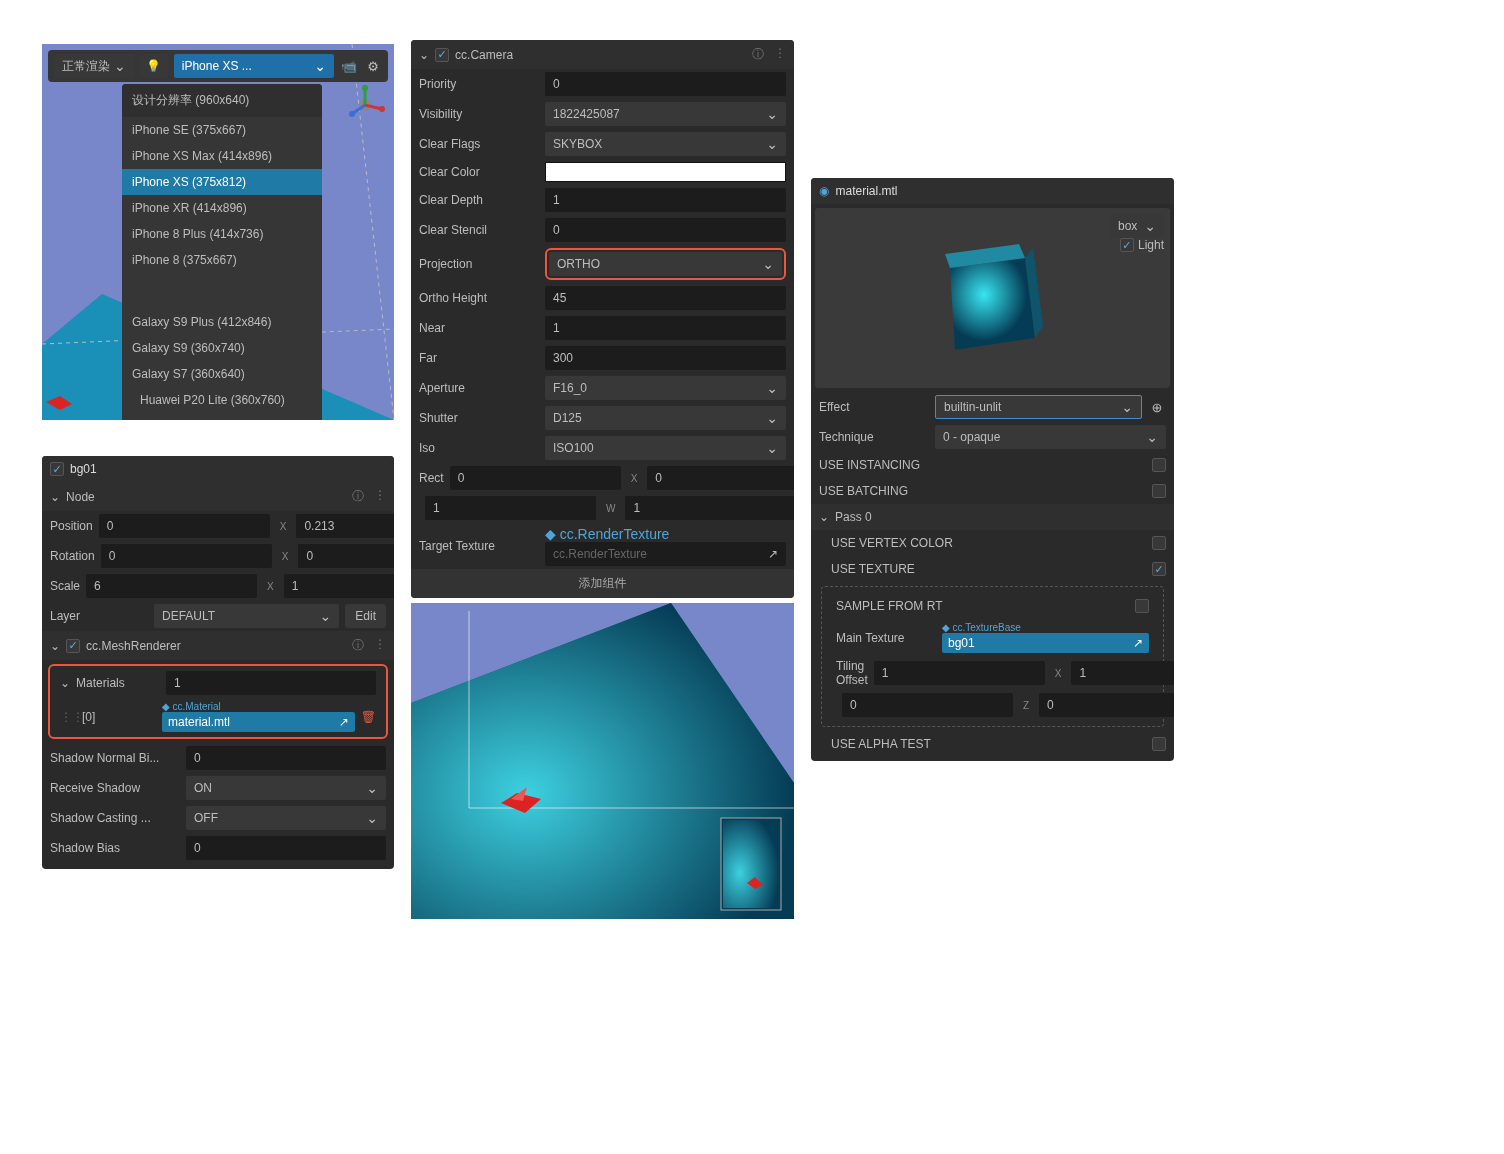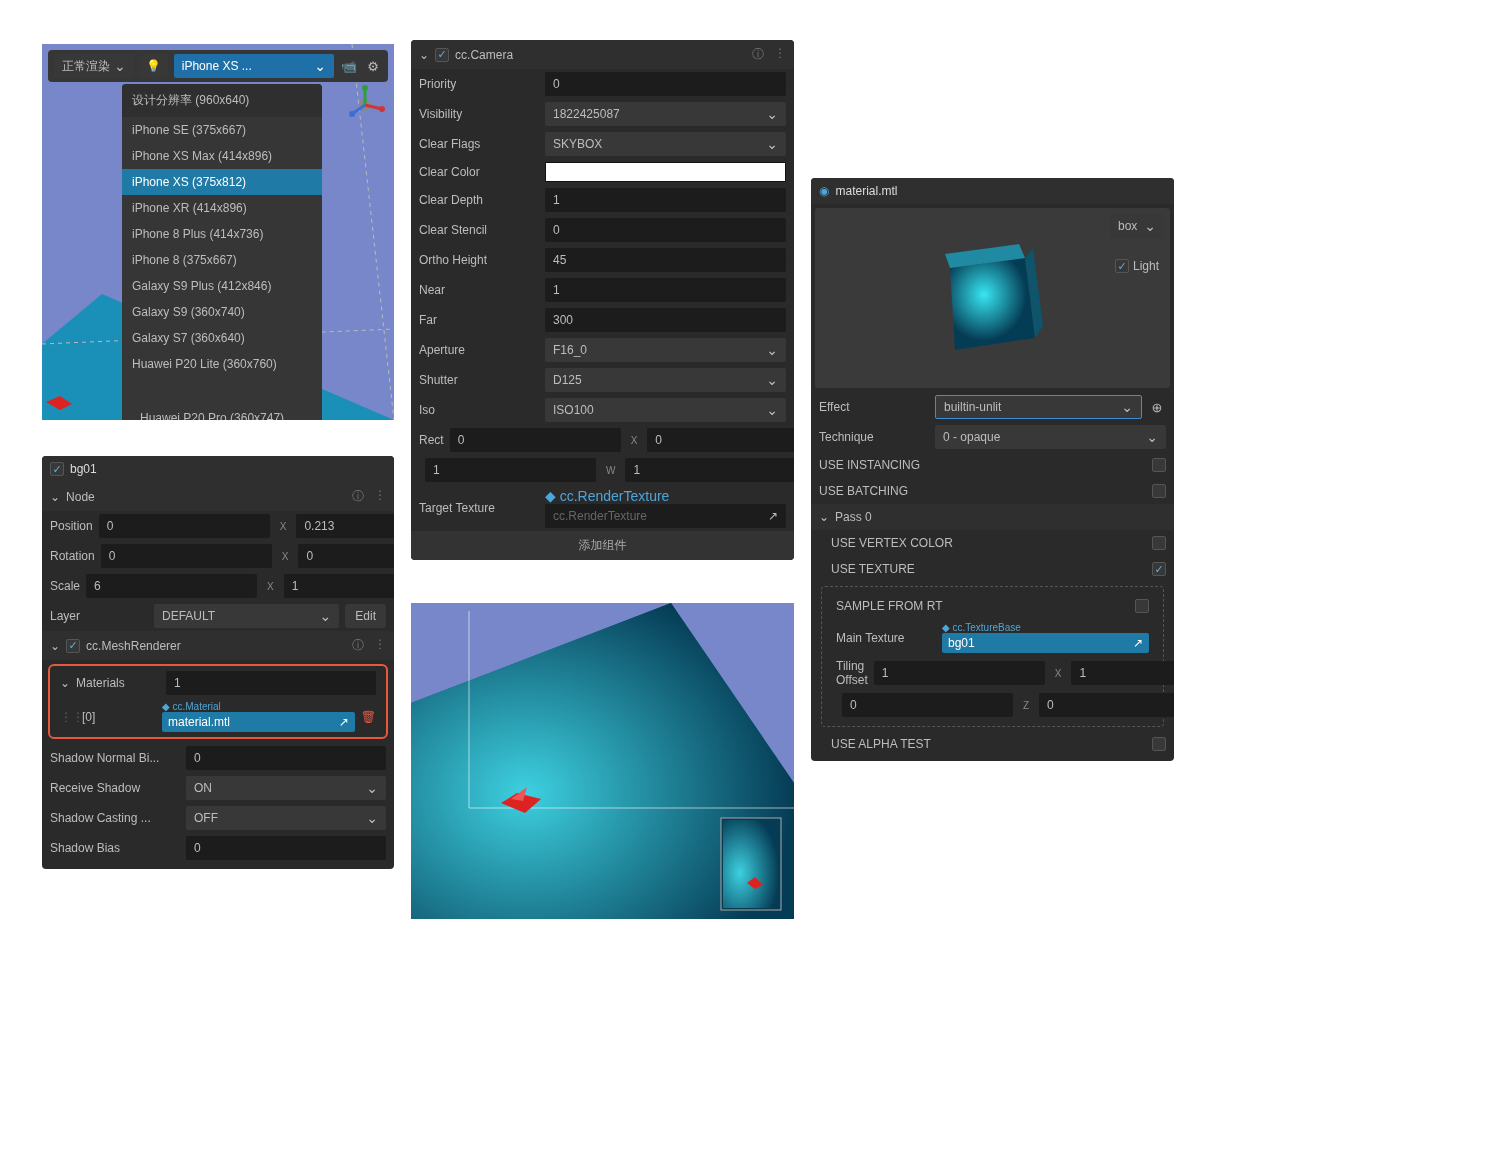--- a/index.html
+++ b/index.html
@@ -59,24 +59,24 @@
 
   <div class="panel" style="position:absolute; left:80px; top:40px; width:200px; background:#363636;">
     <div style="padding:8px 10px; background:#2f2f2f;">设计分辨率 (960x640)</div>
     <div id="device-items">
         <div style="padding: 6px 10px;">iPhone SE (375x667)</div>
         <div style="padding: 6px 10px;">iPhone XS Max (414x896)</div>
         <div style="padding: 6px 10px; background: rgb(31, 122, 166); color: rgb(255, 255, 255);">iPhone XS (375x812)</div>
         <div style="padding: 6px 10px;">iPhone XR (414x896)</div>
         <div style="padding: 6px 10px;">iPhone 8 Plus (414x736)</div>
         <div style="padding: 6px 10px;">iPhone 8 (375x667)</div>
-        <div style="padding: 6px 10px;">Galaxy S9 Plus (412x846)</div>
+        <div style="padding: 6px 10px; margin-top: 36px;">Galaxy S9 Plus (412x846)</div>
         <div style="padding: 6px 10px;">Galaxy S9 (360x740)</div>
         <div style="padding: 6px 10px;">Galaxy S7 (360x640)</div>
-        <div style="padding: 6px 10px;">Huawei P20 Lite (360x760)</div>
+        <div style="padding: 6px 18px;">Huawei P20 Lite (360x760)</div>
         <div style="padding: 6px 18px; margin-top: 28px;">Huawei P20 Pro (360x747)</div>
       </div>
   </div>
 </div>
 
 <div class="panel" style="position:absolute; left:42px; top:456px; width:352px;">
   <div class="row" style="background:#2f2f2f;">
     <span class="cb on"></span>
     <span class="label" style="flex:1; color:#ddd;">bg01</span>
   </div>
@@ -203,20 +203,28 @@
       <span class="label" style="width:120px">Clear Color</span>
       <div style="flex:1; height:20px; background:#fff; border:1px solid #111;"></div>
     </div>
   <div class="row">
       <span class="label" style="width:120px">Clear Depth</span>
       <input class="input" style="flex: 1 1 0%;" value="1">
     </div>
   <div class="row">
       <span class="label" style="width:120px">Clear Stencil</span>
       <input class="input" style="flex: 1 1 0%;" value="0">
+    </div>
+  <div class="row">
+      <span class="label" style="width:120px">Projection</span>
+      <div class="hl-red" style="flex:1; padding:2px;">
+        <div class="select chev" style="width:100%">
+          <span>ORTHO</span>
+        </div>
+      </div>
     </div>
   <div class="row">
       <span class="label" style="width:120px">Ortho Height</span>
       <input class="input" style="flex: 1 1 0%;" value="45">
     </div>
   <div class="row">
       <span class="label" style="width:120px">Near</span>
       <input class="input" style="flex: 1 1 0%;" value="1">
     </div>
   <div class="row">
@@ -290,21 +298,21 @@
   </svg>
 </div>
 
 <div class="panel" style="position:absolute; left:811px; top:178px; width:363px;">
   <div class="row" style="background:#2f2f2f;">
     <span style="color:#4da6d9;">◉</span>
     <span class="label" style="flex:1; color:#ddd;">material.mtl</span>
   </div>
 
   <div style="position:relative; height:180px; background:#3a3a3a; margin:4px; border-radius:3px;">
-    <div style="position:absolute; right:6px; top:6px; display:flex; flex-direction:column; align-items:center; gap:21px;">
+    <div style="position:absolute; right:6px; top:6px; display:flex; flex-direction:column; align-items:flex-end; gap:0;">
       <div class="select chev" style="min-width:54px">
           <span>box</span>
         </div>
       <div style="display:flex; align-items:center; gap:4px;">
           <span class="cb on"></span>
           <span class="label">Light</span>
         </div>
     </div>
     <svg width="150" height="150" style="position:absolute; left:100px; top:20px;">
       <defs>

